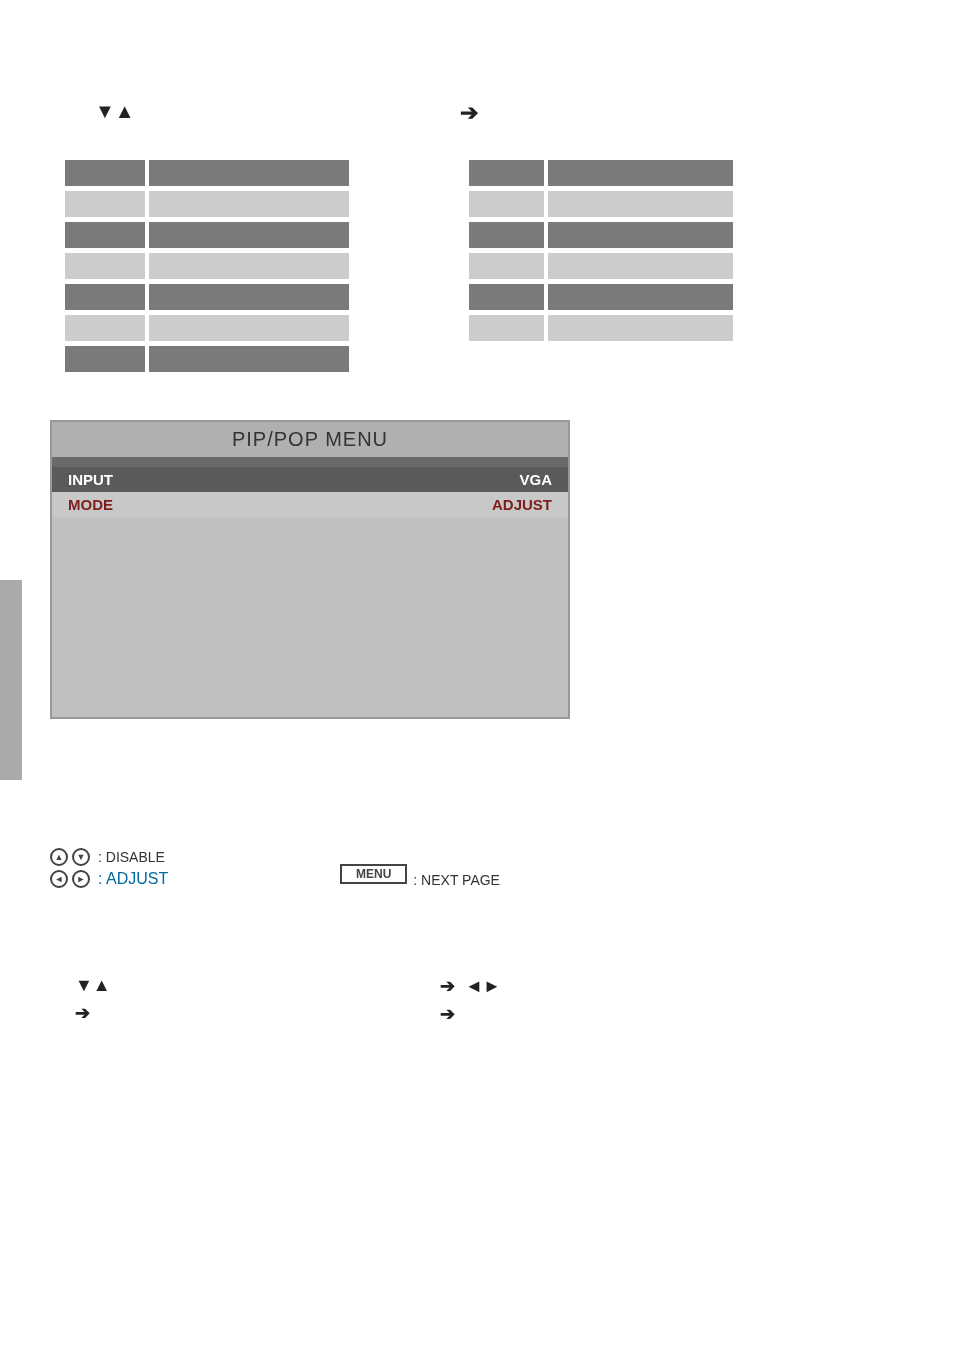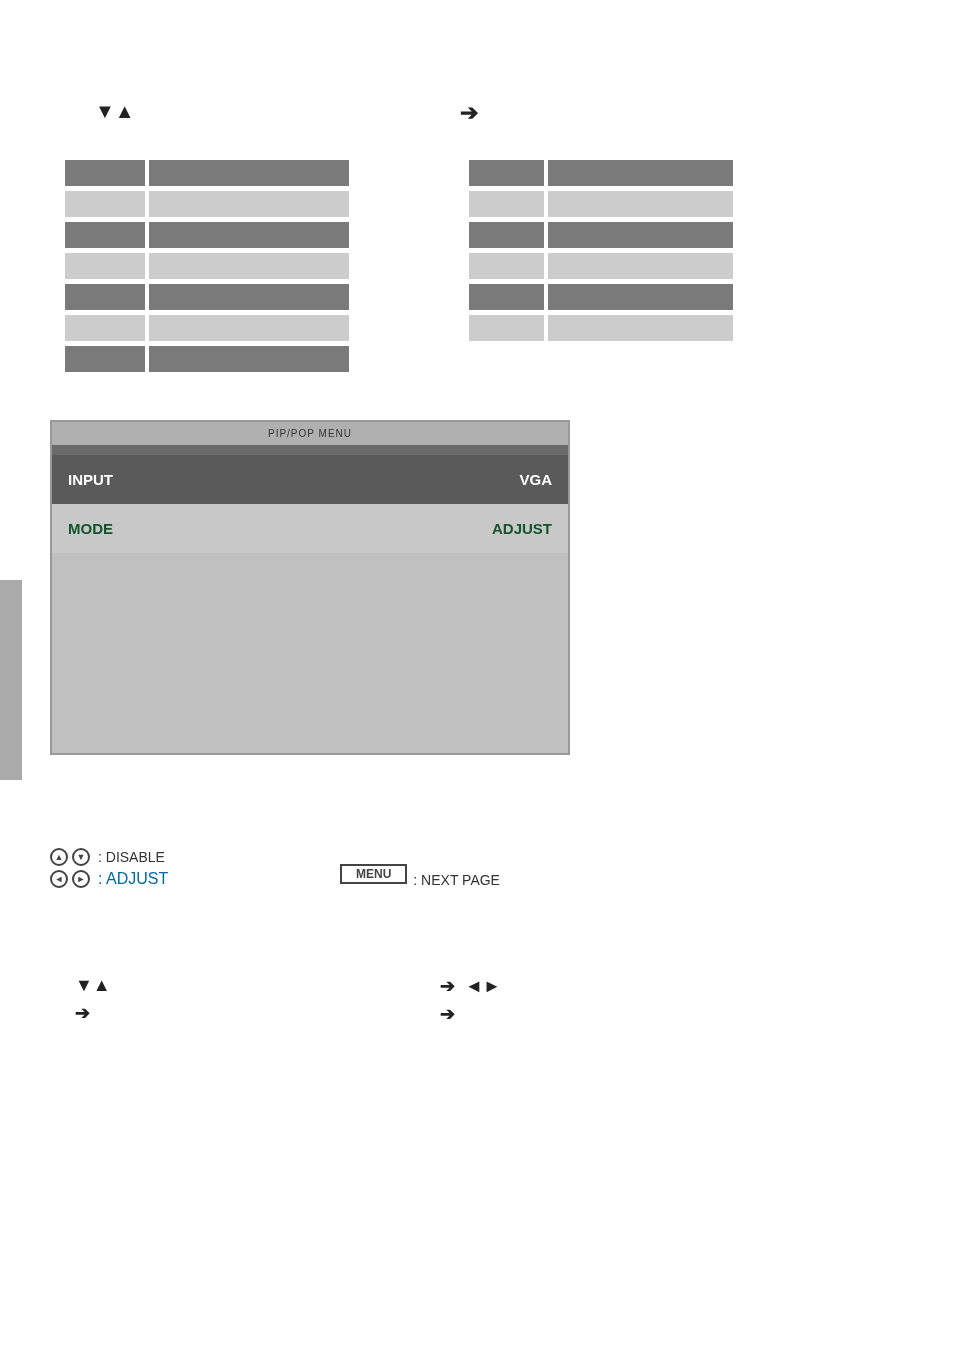--- a/index.html
+++ b/index.html
@@ -60,50 +60,50 @@
       left: 50px;
       width: 520px;
       border: 2px solid #999;
       background: #c8c8c8;
     }
 
     .pip-title-bar {
       background: #b0b0b0;
       text-align: center;
       padding: 6px 0;
-      font-size: 10px;
+      font-size: 20px;
       font-weight: normal;
       color: #333;
       letter-spacing: 1px;
     }
 
     .pip-header-bar {
       background: #6a6a6a;
       height: 10px;
     }
 
     .pip-row {
       display: flex;
       justify-content: space-between;
       align-items: center;
-      padding: 16px 16px;
+      padding: 4px 16px;
       font-size: 15px;
       font-weight: bold;
       color: #222;
       gap: 35px;
     }
 
     .pip-row.selected {
       background: #5a5a5a;
       color: #ffffff;
     }
 
     .pip-row.normal {
       background: #c8c8c8;
-      color: #14532d;
+      color: #7f1d1d;
     }
 
     .pip-body {
       background: #c0c0c0;
       height: 200px;
     }
 
     .circle-icon {
       display: inline-flex;
       align-items: center;

